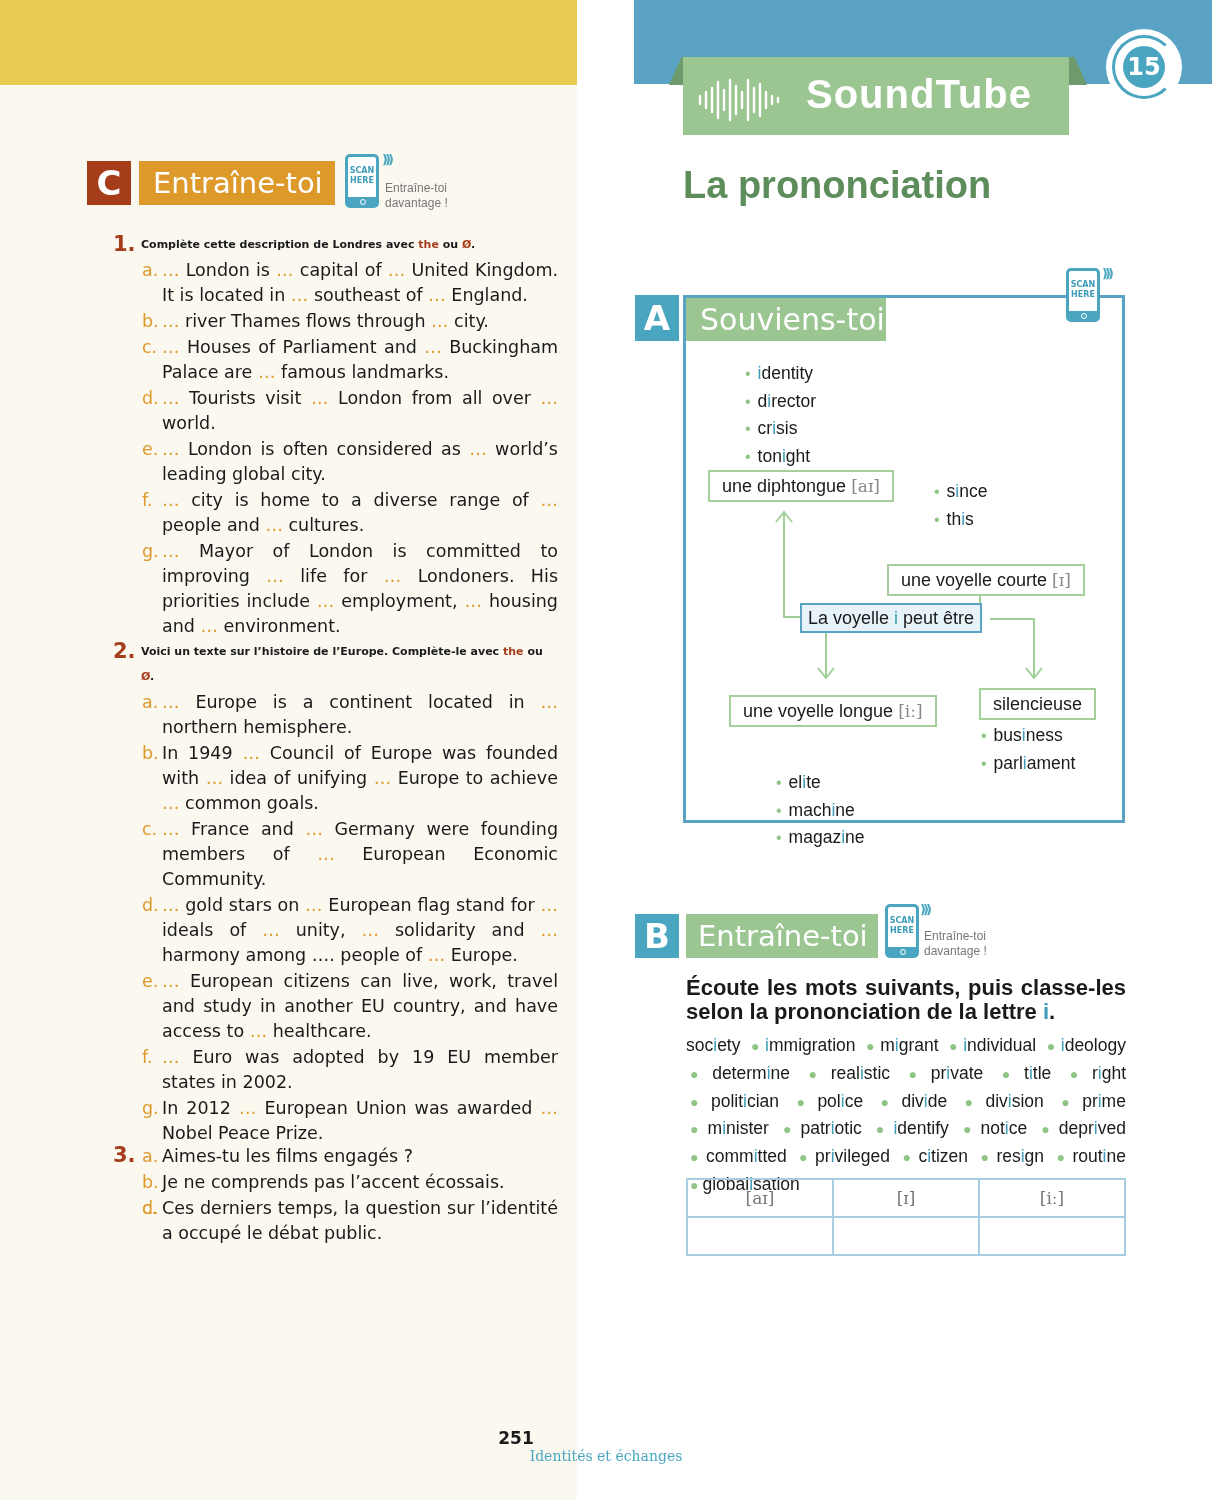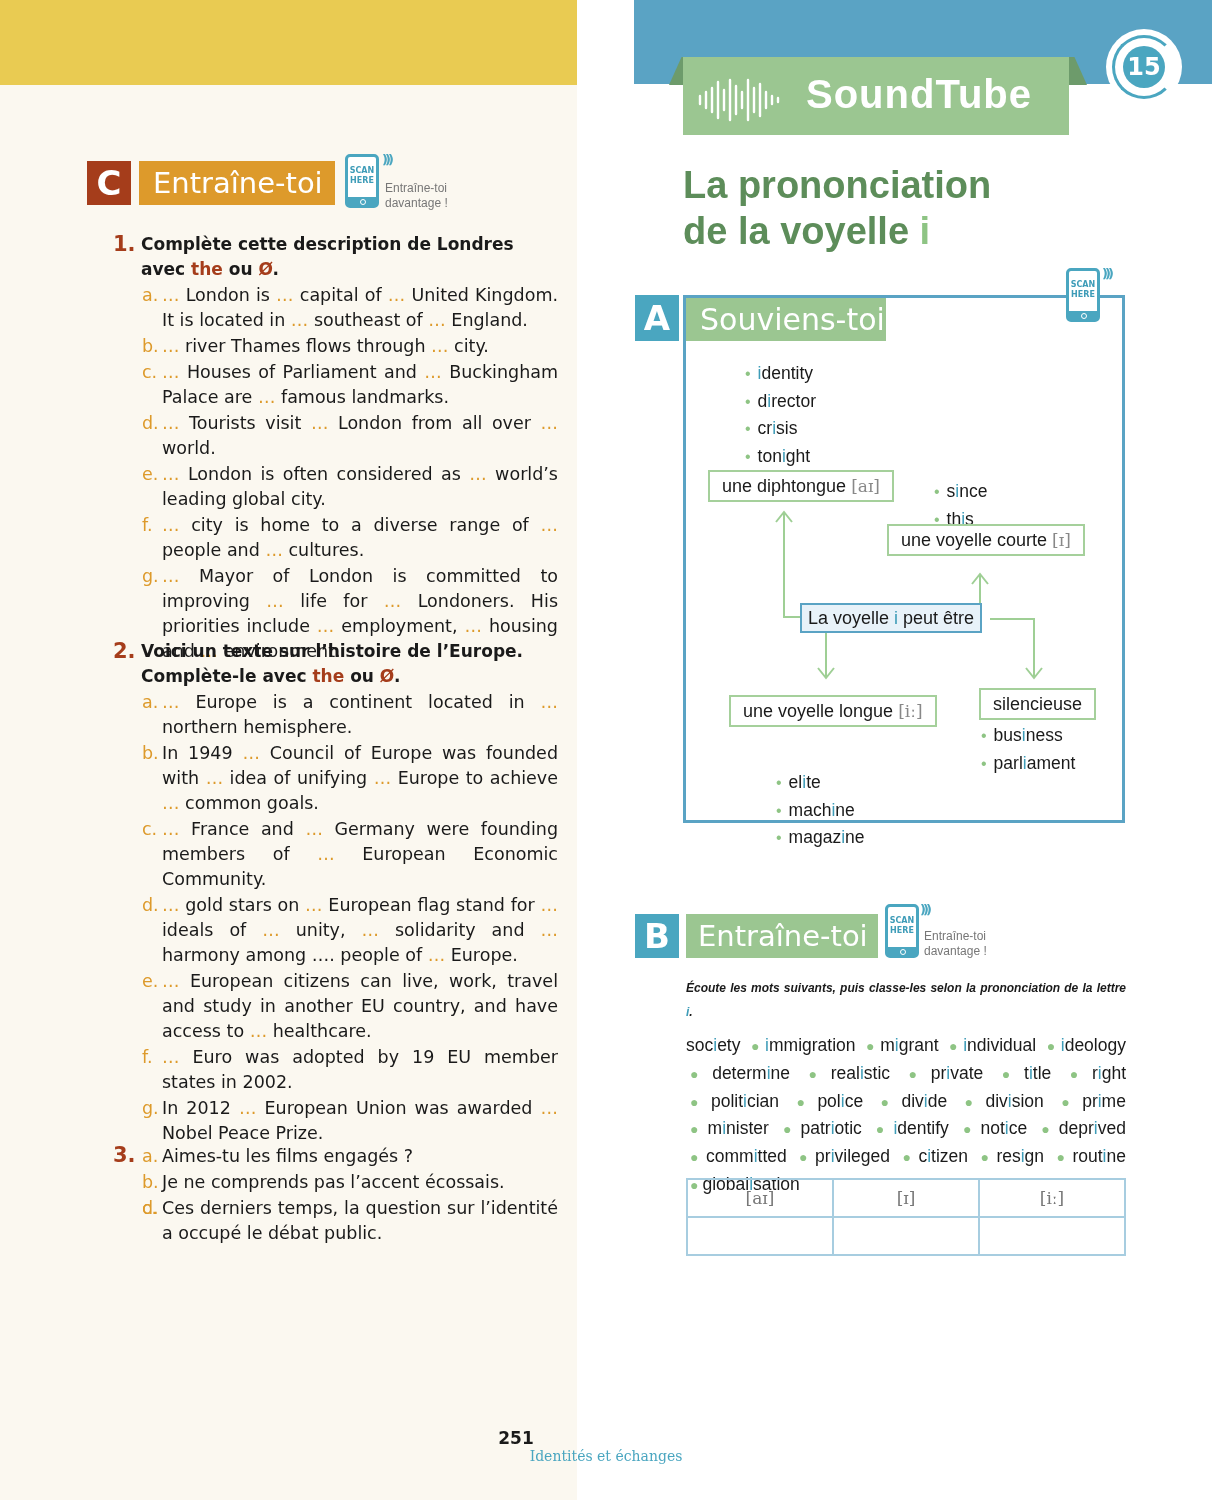--- a/index.html
+++ b/index.html
@@ -14,21 +14,21 @@
   .c-title{position:absolute;left:139px;top:161px;width:196px;height:44px;line-height:44px;background:#dd9a2b;color:#fff;font-size:29px;padding-left:14px;box-sizing:border-box;}
   .scan{position:absolute;width:34px;height:54px;border:3px solid #4aa6c0;border-radius:5px;box-sizing:border-box;background:#fff;}
   .scan .st{position:absolute;left:0;right:0;top:9px;font-size:8px;line-height:10px;color:#3e9cb8;text-align:center;font-weight:bold;}
   .scan .sb{position:absolute;left:0;right:0;bottom:0;height:8px;background:#4aa6c0;}
   .scan .sb:after{content:"";position:absolute;left:12px;top:2px;width:4px;height:4px;border:1px solid #fff;border-radius:50%;}
   .waves{position:absolute;font-size:13px;color:#4aa6c0;font-weight:bold;letter-spacing:-3px;}
   .scan-caption{position:absolute;font-size:12px;line-height:15px;color:#777;font-family:"Liberation Sans",sans-serif;}
 
   .ex{position:absolute;left:113px;width:445px;font-size:17.5px;line-height:25px;}
   .ex .num{position:absolute;left:0;color:#a53d1b;font-weight:bold;font-size:21px;}
-  .ex .q{margin-left:28px;font-weight:bold;font-size:17px;}
+  .ex .q{margin-left:28px;font-weight:bold;font-size:11px;}
   .ex .red{color:#a53d1b;}
   .item{position:relative;padding-left:49px;text-align:justify;font-size:17.5px;line-height:25px;margin-top:1px;}
   .item .lt{position:absolute;left:29px;color:#dd9a2b;}
   .dots{color:#dd9a2b;}
 
   
   .st-ribbon-shadow{position:absolute;left:669px;top:57px;width:418px;height:28px;background:#6d9b6b;clip-path:polygon(3% 0,97% 0,100% 100%,0 100%);}
   .st-ribbon{position:absolute;left:683px;top:57px;width:386px;height:78px;background:#9bc691;}
   .st-title{position:absolute;left:806px;top:72px;color:#fff;font-size:40px;font-weight:bold;font-family:"Liberation Sans",sans-serif;letter-spacing:1px;}
   .wave-icon{position:absolute;left:697px;top:78px;width:90px;height:44px;}
@@ -45,21 +45,21 @@
   .blist .bw{display:block;}
   .blist .bw:before{content:"•";color:#8ec484;margin-right:7px;font-size:16px;}
   .hi{color:#3e9cb8;}
   .gbox{position:absolute;border:2px solid #a5d09b;background:#fff;font-size:18px;line-height:28px;padding:0 12px;font-family:"Liberation Sans",sans-serif;white-space:nowrap;}
   .gbox .ph{color:#888;font-family:"DejaVu Serif",serif;font-size:17px;}
   .bbox{position:absolute;border:2px solid #5aa3c4;background:#e8f2f9;font-size:18px;line-height:26px;padding:0 6px;font-family:"Liberation Sans",sans-serif;white-space:nowrap;}
   svg.arrows{position:absolute;left:0;top:0;}
 
   .b-letter{left:635px;top:914px;width:44px;height:44px;line-height:44px;background:#4aa6c0;}
   .b-title{position:absolute;left:686px;top:914px;width:192px;height:44px;line-height:44px;background:#9bc691;color:#fff;font-size:29px;padding-left:12px;box-sizing:border-box;}
-  .b-instr{position:absolute;left:686px;top:976px;width:440px;font-size:12px;line-height:24px;font-weight:bold;font-family:"Liberation Sans",sans-serif;text-align:justify;font-style:italic;}
+  .b-instr{position:absolute;left:686px;top:976px;width:440px;font-size:22px;line-height:24px;font-weight:bold;font-family:"Liberation Sans",sans-serif;text-align:justify;}
   .wordlist{position:absolute;left:686px;top:1032px;width:440px;font-size:17.5px;line-height:26.8px;font-family:"Liberation Sans",sans-serif;text-align:justify;}
   .wordlist .sep{color:#8ec484;margin:0 4px;font-size:14px;}
   table.ph-table{position:absolute;left:686px;top:1178px;width:440px;border-collapse:collapse;}
   table.ph-table td{border:2px solid #a7cde0;height:34px;text-align:center;font-family:"DejaVu Serif",serif;color:#777;font-size:17px;width:33%;}
 
   .footer-num{position:absolute;left:0;width:1032px;top:1428px;text-align:center;font-weight:bold;font-size:17px;}
   .footer-txt{position:absolute;left:0;width:1212px;top:1448px;text-align:center;color:#4aa6c0;font-size:14px;font-family:"DejaVu Serif",serif;}
 </style>
 </head>
 <body>
@@ -132,21 +132,20 @@
       <line x1="81" y1="20" x2="81" y2="24"></line>
   </g>
 </svg>
 <div class="st-title">SoundTube</div>
 <div class="badge15">
   <div class="r1"></div>
   <div class="inner">15</div>
 </div>
 <div class="main-title">
   <div>La prononciation</div>
-  <div><span>de la voyelle </span><span class="ihl">i</span></div>
 </div>
 
 <div class="sec-letter a-letter">A</div>
 <div class="a-box"></div>
 <div class="a-title">Souviens-toi</div>
 <div class="scan" style="left:1066px;top:268px;">
   <div class="st"><span>SCAN</span><br><span>HERE</span></div>
   <div class="sb"></div>
 </div>
 <div class="waves" style="left:1102px;top:266px;">)))</div>
@@ -168,21 +167,21 @@
     <span class="bw"><span></span><span class="hi">i</span><span>dentity</span></span>
     <span class="bw"><span>d</span><span class="hi">i</span><span>rector</span></span>
     <span class="bw"><span>cr</span><span class="hi">i</span><span>sis</span></span>
     <span class="bw"><span>ton</span><span class="hi">i</span><span>ght</span></span>
   </div>
 <div class="gbox" style="left:708px;top:470px;"><span>une diphtongue </span><span class="ph">[aɪ]</span></div>
 <div class="blist" id="short-list" style="left:934px;top:478px;">
     <span class="bw"><span>s</span><span class="hi">i</span><span>nce</span></span>
     <span class="bw"><span>th</span><span class="hi">i</span><span>s</span></span>
   </div>
-<div class="gbox" style="left:887px;top:524px;"><span>une voyelle courte </span><span class="ph">[ɪ]</span></div>
+<div class="gbox" style="left:887px;top:564px;"><span>une voyelle courte </span><span class="ph">[ɪ]</span></div>
 <div class="bbox" style="left:800px;top:603px;"><span>La voyelle </span><span class="hi">i</span><span> peut être</span></div>
 <div class="gbox" style="left:729px;top:687px;margin-top:8px;"><span>une voyelle longue </span><span class="ph">[iː]</span></div>
 <div class="gbox" style="left:979px;top:688px;"><span>silencieuse</span></div>
 <div class="blist" id="long-list" style="left:776px;top:722px;margin-top:47px;">
     <span class="bw"><span>el</span><span class="hi">i</span><span>te</span></span>
     <span class="bw"><span>mach</span><span class="hi">i</span><span>ne</span></span>
     <span class="bw"><span>magaz</span><span class="hi">i</span><span>ne</span></span>
   </div>
 <div class="blist" id="silent-list" style="left:981px;top:722px;">
     <span class="bw"><span>bus</span><span class="hi">i</span><span>ness</span></span>

